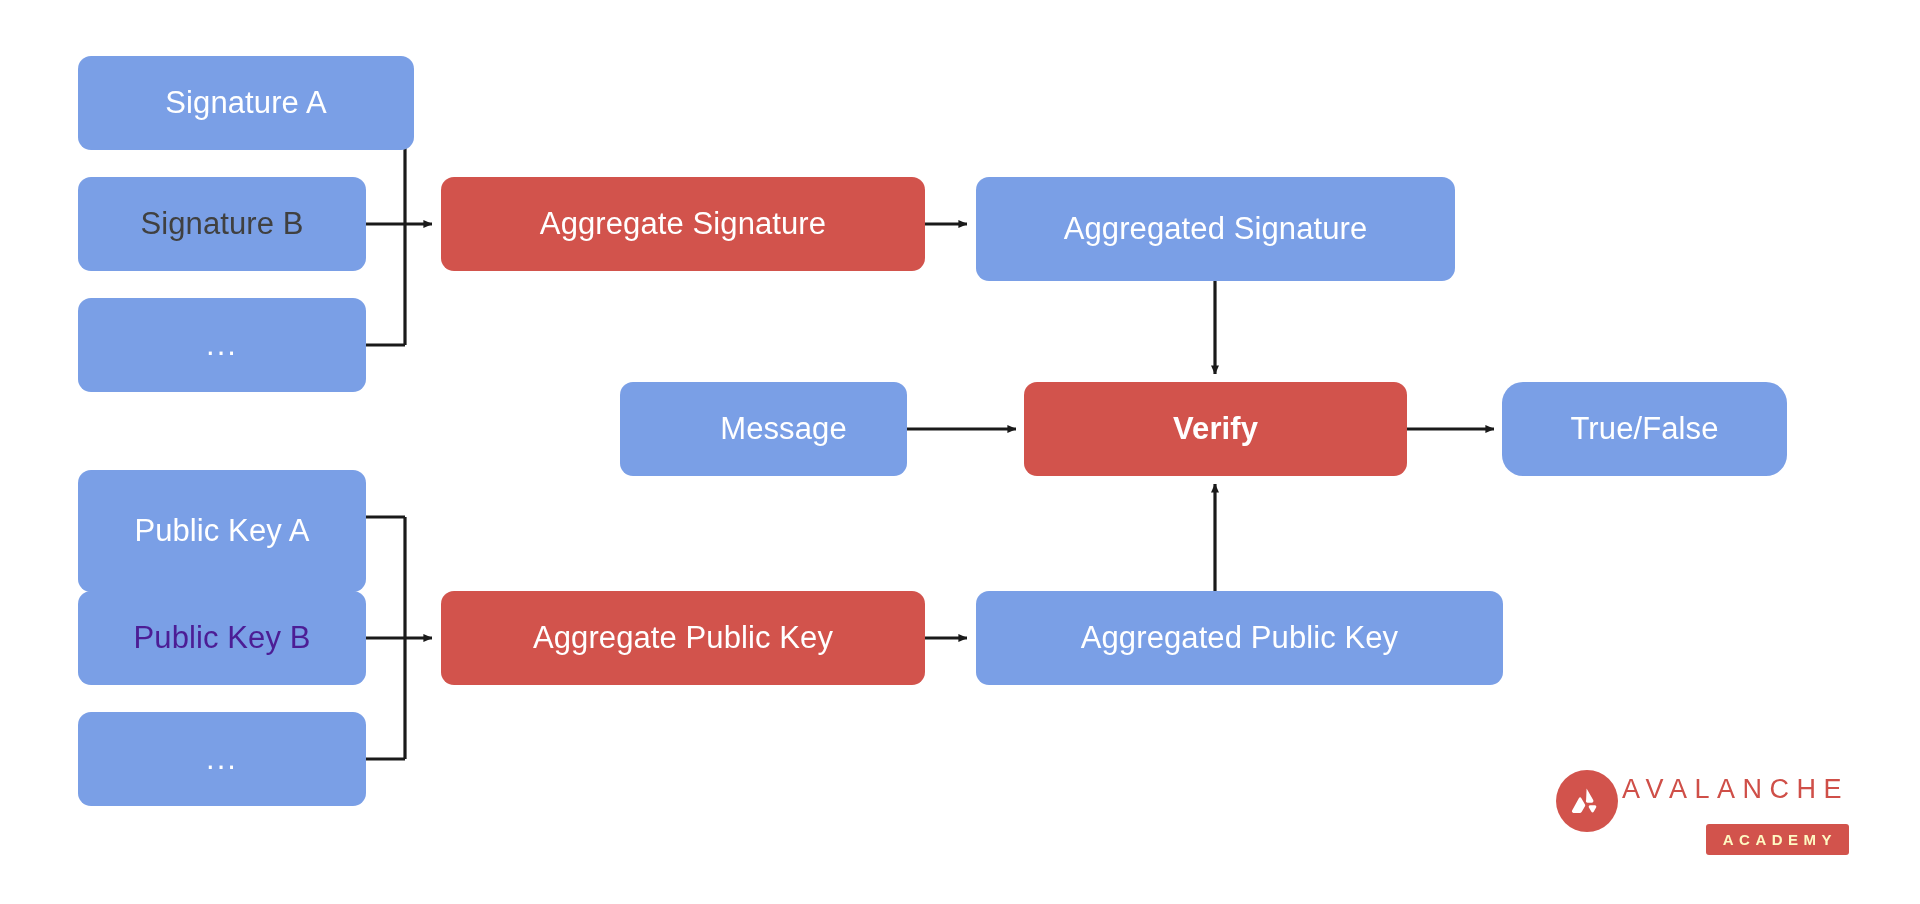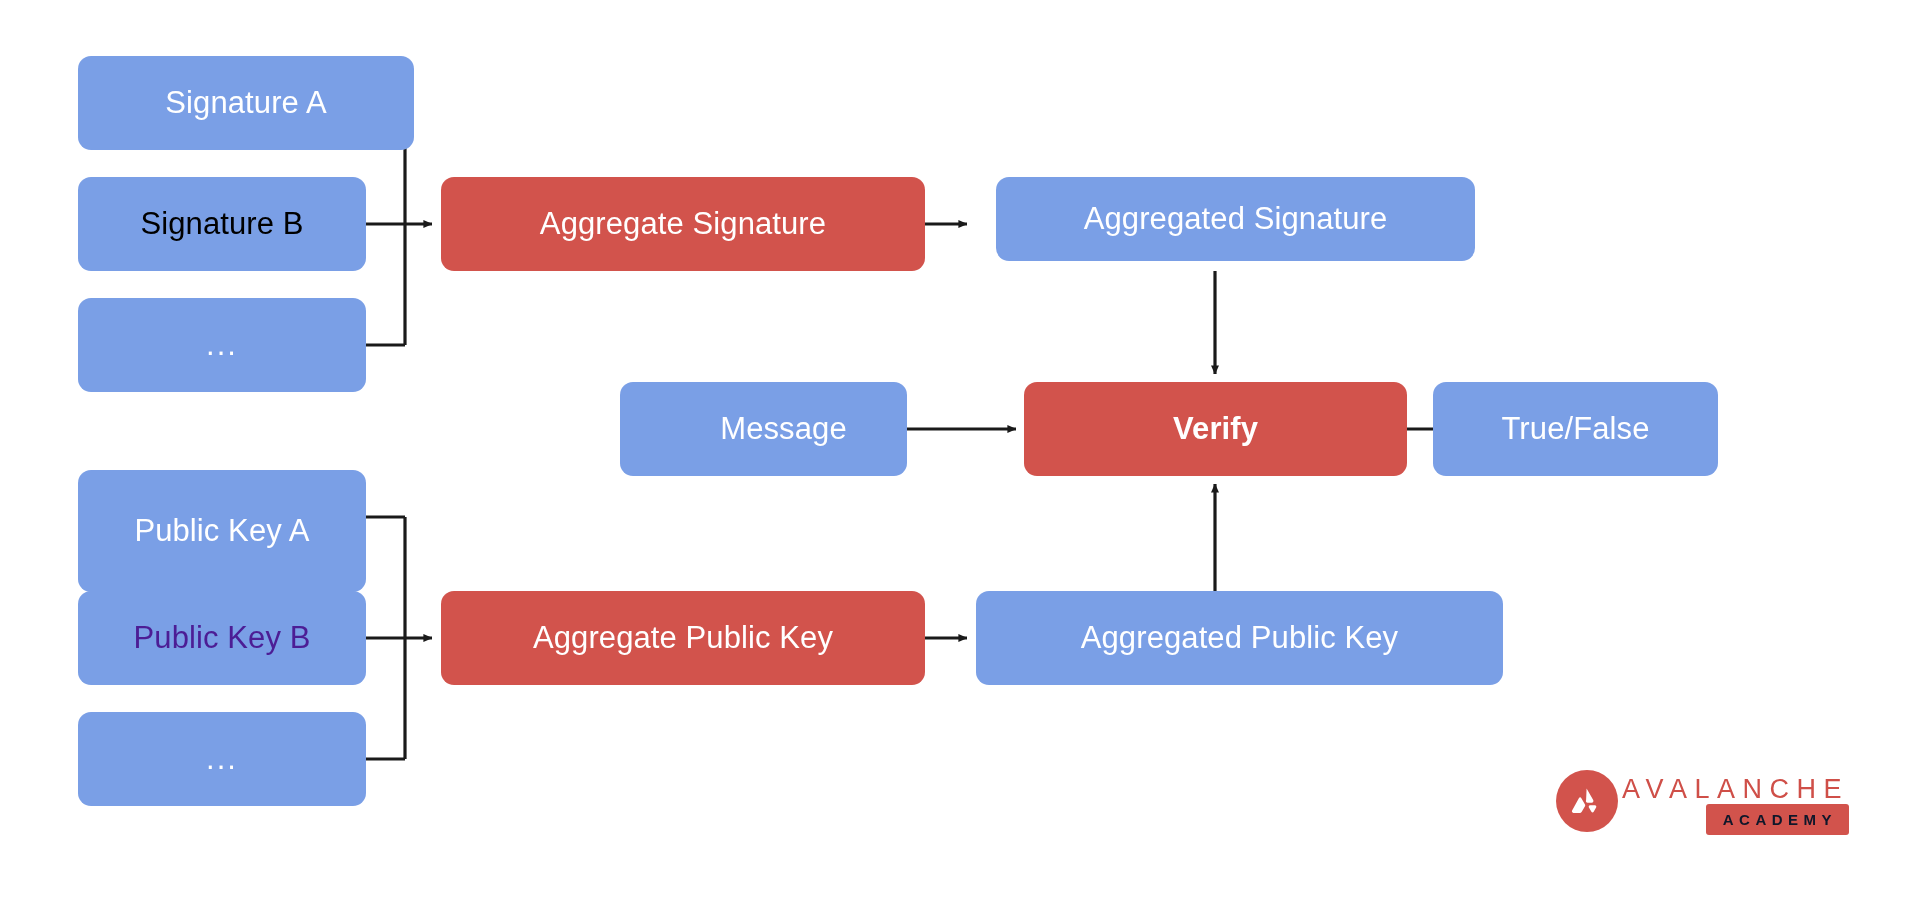--- a/index.html
+++ b/index.html
@@ -80,23 +80,23 @@
   }
   #logo-wordmark {
     color: #cf4f48;
     font-size: 27px;
     font-weight: 400;
     letter-spacing: 7.5px;
     line-height: 1;
     white-space: nowrap;
   }
   #logo-sub {
-    margin-top: 1px;
+    margin-top: 21px;
     background: #d2534c;
-    color: #0f172a;
+    color: #fef9c3;
     font-size: 15px;
     font-weight: 700;
     letter-spacing: 5.5px;
     line-height: 1;
     padding: 8px 12px 8px 17px;
     border-radius: 3px;
     white-space: nowrap;
   }
 </style>
 </head>
@@ -147,27 +147,27 @@
       </g>
 
       <g>
         <path d="M1215,591 L1215,484" marker-end="url(#arrowhead)"></path>
       </g>
 
     </g>
   </svg>
 
   <div class="node blue" style="left: 78px; top: 56px; width: 336px; height: 94px; background: rgb(122, 159, 230); color: rgb(255, 255, 255);">Signature A</div>
-  <div class="node blue" style="left: 78px; top: 177px; width: 288px; height: 94px; background: rgb(122, 159, 230); color: #000000;">Signature B</div>
+  <div class="node blue" style="left: 78px; top: 177px; width: 288px; height: 94px; background: rgb(122, 159, 230); color: #404040;">Signature B</div>
   <div class="node blue ellipsis" style="left: 78px; top: 298px; width: 288px; height: 94px; background: rgb(122, 159, 230); color: rgb(255, 255, 255);">...</div>
   <div class="node red" style="left: 441px; top: 177px; width: 484px; height: 94px; background: rgb(210, 83, 76); color: rgb(255, 255, 255);">Aggregate Signature</div>
-  <div class="node blue" style="left: 976px; top: 177px; width: 479px; height: 84px; background: rgb(122, 159, 230); color: rgb(255, 255, 255); margin-left: 20px;">Aggregated Signature</div>
+  <div class="node blue" style="left: 976px; top: 177px; width: 479px; height: 104px; background: rgb(122, 159, 230); color: rgb(255, 255, 255);">Aggregated Signature</div>
   <div class="node blue" style="left: 620px; top: 382px; width: 287px; height: 94px; background: rgb(122, 159, 230); color: rgb(255, 255, 255); padding-left: 40px;">Message</div>
   <div class="node red bold" style="left: 1024px; top: 382px; width: 383px; height: 94px; background: rgb(210, 83, 76); color: rgb(255, 255, 255);">Verify</div>
-  <div class="node blue" style="left: 1433px; top: 382px; width: 285px; height: 94px; background: rgb(122, 159, 230); color: rgb(255, 255, 255);">True/False</div>
+  <div class="node blue" style="left: 1502px; top: 382px; width: 285px; height: 94px; background: rgb(122, 159, 230); color: rgb(255, 255, 255); border-radius: 21px;">True/False</div>
   <div class="node blue" style="left: 78px; top: 470px; width: 288px; height: 122px; background: rgb(122, 159, 230); color: rgb(255, 255, 255);">Public Key A</div>
   <div class="node blue" style="left: 78px; top: 591px; width: 288px; height: 94px; background: rgb(122, 159, 230); color: #4c1d95;">Public Key B</div>
   <div class="node blue ellipsis" style="left: 78px; top: 712px; width: 288px; height: 94px; background: rgb(122, 159, 230); color: rgb(255, 255, 255);">...</div>
   <div class="node red" style="left: 441px; top: 591px; width: 484px; height: 94px; background: rgb(210, 83, 76); color: rgb(255, 255, 255);">Aggregate Public Key</div>
   <div class="node blue" style="left: 976px; top: 591px; width: 527px; height: 94px; background: rgb(122, 159, 230); color: rgb(255, 255, 255);">Aggregated Public Key</div>
 
   <div id="logo">
     <div id="logo-mark">
       <svg width="36" height="30" viewBox="0 0 36 30" xmlns="http://www.w3.org/2000/svg">
         <path d="M17.6 2.4 L24.2 14.0 C24.9 15.2 24.1 16.7 22.7 16.7 L18.6 16.7 C17.2 16.7 16.4 15.2 17.1 14.0 Z" fill="#ffffff"></path>

